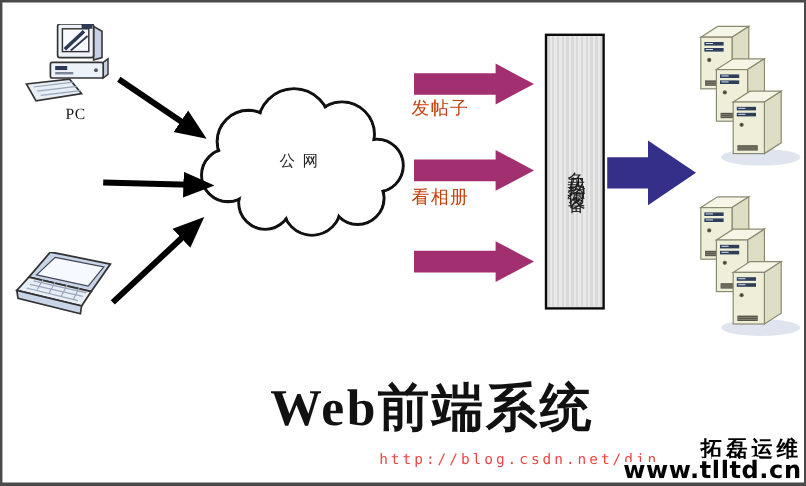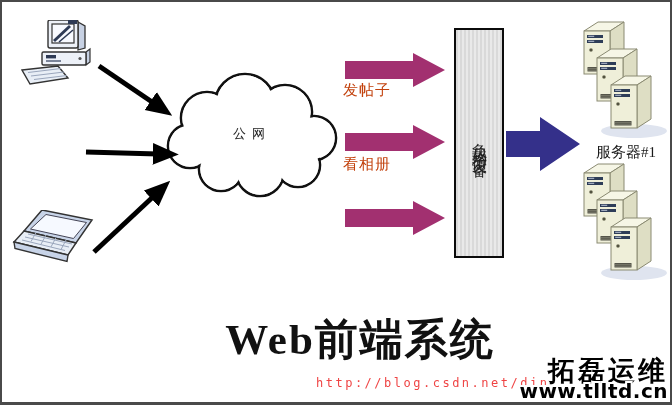--- a/index.html
+++ b/index.html
@@ -47,21 +47,21 @@
     font-family:"DejaVu Sans Mono", monospace; font-size:12px;
     color:#ef4444; letter-spacing:2.5px; white-space:nowrap;
   }
   
   .logo{
     position:absolute; right:2px; bottom:1px; text-align:right;
     font-family:"DejaVu Sans", sans-serif; font-weight:700; color:#000; line-height:1;
     text-shadow:-2px -2px 0 #fff, 2px -2px 0 #fff, -2px 2px 0 #fff, 2px 2px 0 #fff,
                  0 -2px 0 #fff, 0 2px 0 #fff, -2px 0 0 #fff, 2px 0 0 #fff;
   }
-  .logo-name{font-size:27px; letter-spacing:3px; display:block;}
+  .logo-name{font-size:18px; letter-spacing:3px; display:block;}
   .logo-site{font-size:20px; letter-spacing:.5px; display:block; margin-top:-3px;}
 </style>
 </head>
 <body>
 
 <div class="canvas">
 
   <svg width="0" height="0" style="position:absolute" aria-hidden="true">
     <defs>
       <marker id="arrowhead" viewBox="0 0 6 5" markerWidth="5.2" markerHeight="4.6" refX="1.2" refY="2.5" orient="auto" markerUnits="strokeWidth">
@@ -92,20 +92,21 @@
       <path d="M39,22 L53,10" stroke="#2E3A55" stroke-width="1.6"></path>
       <rect x="48" y="-1" width="9" height="5" fill="#2E3A55"></rect>
       <path d="M66,32 l4,-3 v13 l-4,3 z" fill="#C7D1E3" stroke="#333" stroke-width="1.2"></path>
       <rect x="22" y="32" width="44" height="13" rx="1.5" fill="#EDF1F8" stroke="#333" stroke-width="1.4"></rect>
       <rect x="26" y="35" width="10" height="3.4" fill="#2E3A55"></rect>
       <rect x="26" y="40" width="15" height="2" fill="#7a8499"></rect>
       <circle cx="60" cy="38.5" r="1.6" fill="#555"></circle>
       <path d="M2,50 L38,46 L48,58 L10,64 Z" fill="#E8EEF6" stroke="#333" stroke-width="1.4"></path>
       <path d="M8,52.5 l33,-4 M11,56 l33,-4 M14,59.5 l33,-4" stroke="#9AA6BC" stroke-width="1"></path>
     </svg>
+    <div class="client-label">PC</div>
   </div>
 
 
   <div class="client" style="left:10px; top:208px; width:92px;">
     <svg width="92" height="60" viewBox="0 0 92 60">
       <path d="M30,0 L80,10 L64,33 L12,21 Z" fill="#C8D4E8" stroke="#333" stroke-width="1.5"></path>
       <path d="M34,4.5 L74.5,12.5 L61.5,28.5 L18.5,19 Z" fill="#F6F9FF" stroke="#445" stroke-width="1"></path>
       <path d="M12,21 L64,33 L56,45 L2,32 Z" fill="#E8EEF6" stroke="#333" stroke-width="1.5"></path>
       <path d="M16,24 l44,10 M13,27 l44,10 M10,30 l43,10.5" stroke="#9AA6BC" stroke-width="1"></path>
       <path d="M24,22.5 l-5,9 M34,25 l-5,9.2 M44,27.5 l-5,9.4 M54,30 l-5,9.6" stroke="#9AA6BC" stroke-width="1"></path>
@@ -158,21 +159,20 @@
   <div class="lb">
     <div class="lb-label">负载均衡设备</div>
   </div>
 
   <svg class="abs" style="left:576px; top:16px;" width="92" height="122" viewBox="0 0 92 122">
     <ellipse cx="56" cy="113" rx="33" ry="7" fill="#DFE4EF"></ellipse>
     <use href="#tower-symbol" x="6" y="13"></use>
     <use href="#tower-symbol" x="19" y="40"></use>
     <use href="#tower-symbol" x="33" y="67"></use>
   </svg>
-  <div class="srv-label" style="left:578px; top:141px;">服务器#1</div>
 
   <svg class="abs" style="left:576px; top:158px;" width="92" height="122" viewBox="0 0 92 122">
     <ellipse cx="56" cy="113" rx="33" ry="7" fill="#DFE4EF"></ellipse>
     <use href="#tower-symbol" x="6" y="13"></use>
     <use href="#tower-symbol" x="19" y="40"></use>
     <use href="#tower-symbol" x="33" y="67"></use>
   </svg>
 
   <div class="title">Web前端系统</div>
 

